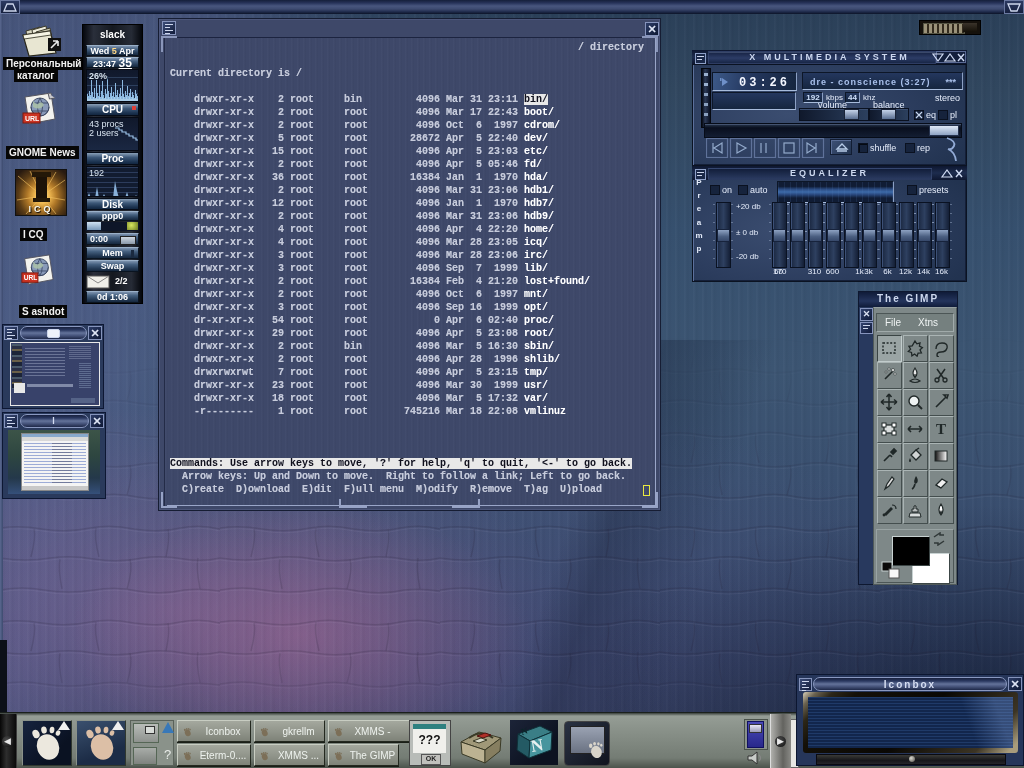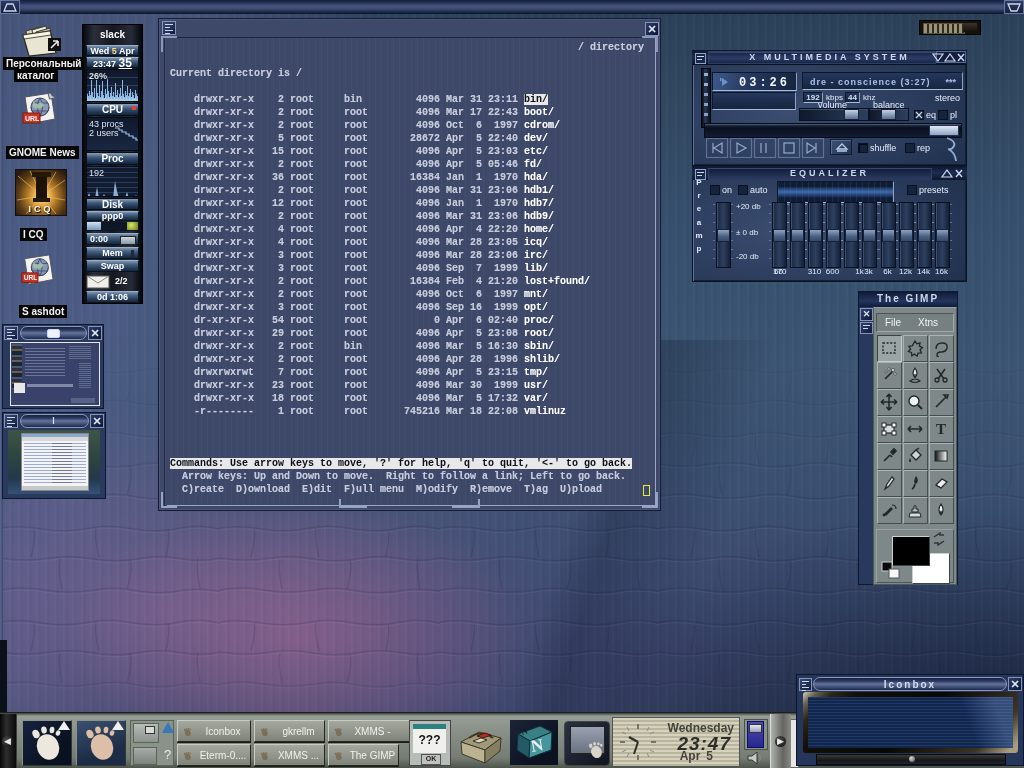--- a/index.html
+++ b/index.html
@@ -904,35 +904,20 @@
   <svg style="position:absolute;left:20px;top:16px;" width="22" height="24" viewBox="0 0 46 42">
         <ellipse cx="24" cy="25" rx="11" ry="13" transform="rotate(-22 24 25)" fill="#d8d4ca"></ellipse>
         <g fill="#d8d4ca">
           <ellipse cx="12" cy="12" rx="3.6" ry="4.6"></ellipse>
           <ellipse cx="20" cy="8" rx="3" ry="3.8"></ellipse>
           <ellipse cx="28" cy="8" rx="2.6" ry="3.4"></ellipse>
           <ellipse cx="34" cy="11" rx="2.4" ry="3"></ellipse>
         </g>
       </svg>
  </div>
- <div class="abs" style="left:612px;top:4px;width:128px;height:50px;background:repeating-linear-gradient(180deg,#d6d2bc 0 2px,#b8b4a0 2px 4px);border:1px solid #555;box-sizing:border-box;">
-  <svg style="position:absolute;left:2px;top:2px;" width="46" height="44" viewBox="0 0 46 44">
-    <g stroke="#5a5a50" stroke-width="1.5">
-          <path d="M23 4 L23 9 M23 35 L23 40 M5 22 L10 22 M36 22 L41 22"></path>
-        </g>
-    <g stroke="#8a8a7e" stroke-width="1">
-          <path d="M12 7 L14 11 M34 7 L32 11 M12 37 L14 33 M34 37 L32 33 M7 12 L11 14 M39 12 L35 14 M7 32 L11 30 M39 32 L35 30"></path>
-        </g>
-    <path d="M23 22 L14 17" stroke="#30302a" stroke-width="2.5"></path>
-    <path d="M23 22 L19 34" stroke="#30302a" stroke-width="2"></path>
-  </svg>
-  <div style="position:absolute;right:5px;top:3px;color:#44443c;font-size:12px;font-weight:bold;">Wednesday</div>
-  <div style="position:absolute;right:8px;top:15px;color:#2e2e28;font-size:19px;font-weight:bold;font-style:italic;letter-spacing:1px;">23:47</div>
-  <div style="position:absolute;right:26px;bottom:3px;color:#44443c;font-size:12px;font-weight:bold;">Apr 5</div>
- </div>
  <div class="abs" style="left:744px;top:6px;width:22px;height:48px;">
   <div style="position:absolute;left:0;top:0;width:22px;height:29px;background:#8a928a;border:1px solid #4a524a;"></div>
   <div style="position:absolute;left:3px;top:2px;width:15px;height:25px;background:linear-gradient(180deg,#4a4ab8,#28288a);border:1px solid #101060;">
     <span style="position:absolute;left:1px;top:2px;width:11px;height:7px;background:linear-gradient(180deg,#e8e8f4,#9a9ab8);border:1px solid #333;"></span>
   </div>
   <svg style="position:absolute;left:1px;top:30px;" width="20" height="18">
         <path d="M3 7 L7 7 L12 3 L12 15 L7 11 L3 11 Z" fill="#c8ccc8" stroke="#333"></path>
         <path d="M14 6 q3 3 0 6" fill="none" stroke="#888" stroke-width="1.2"></path>
       </svg>
  </div>

